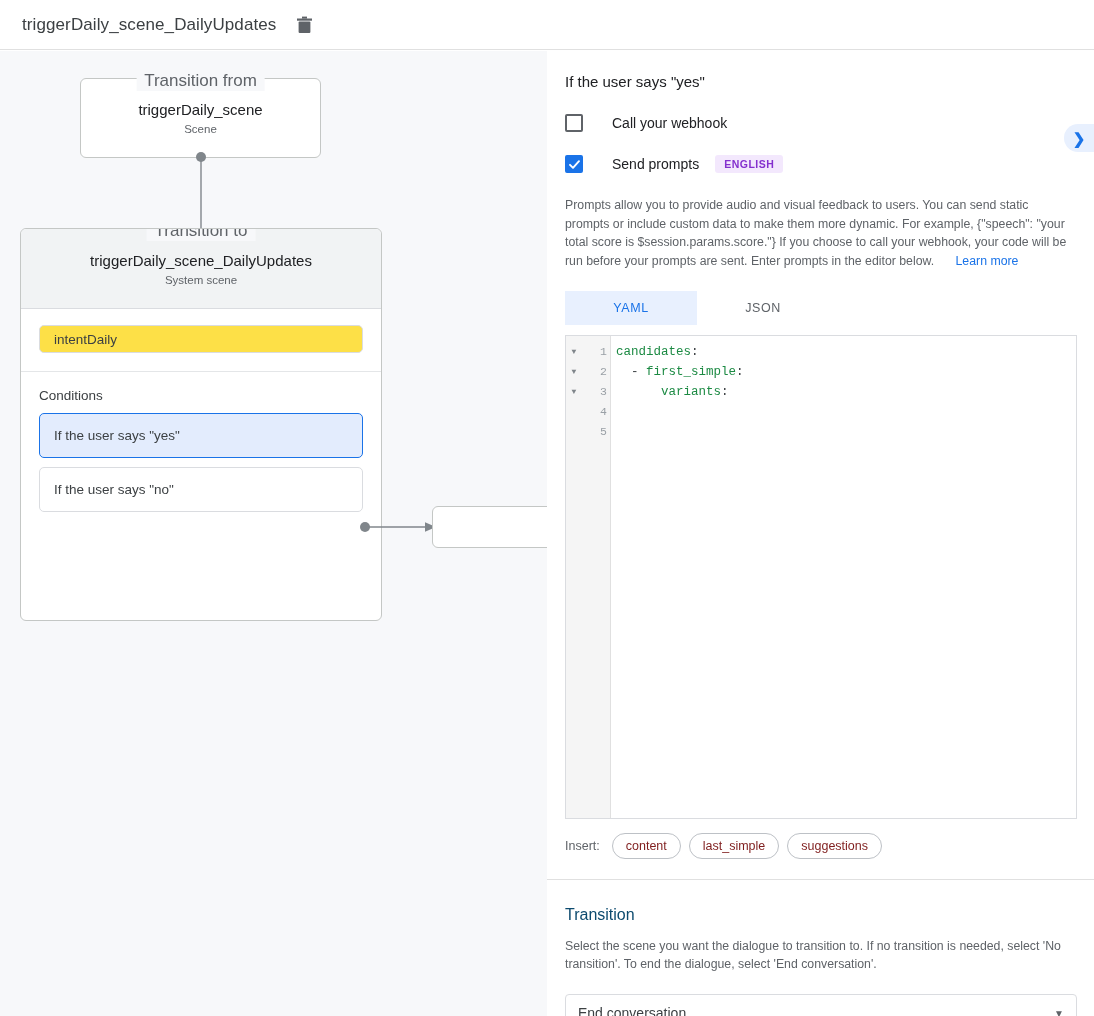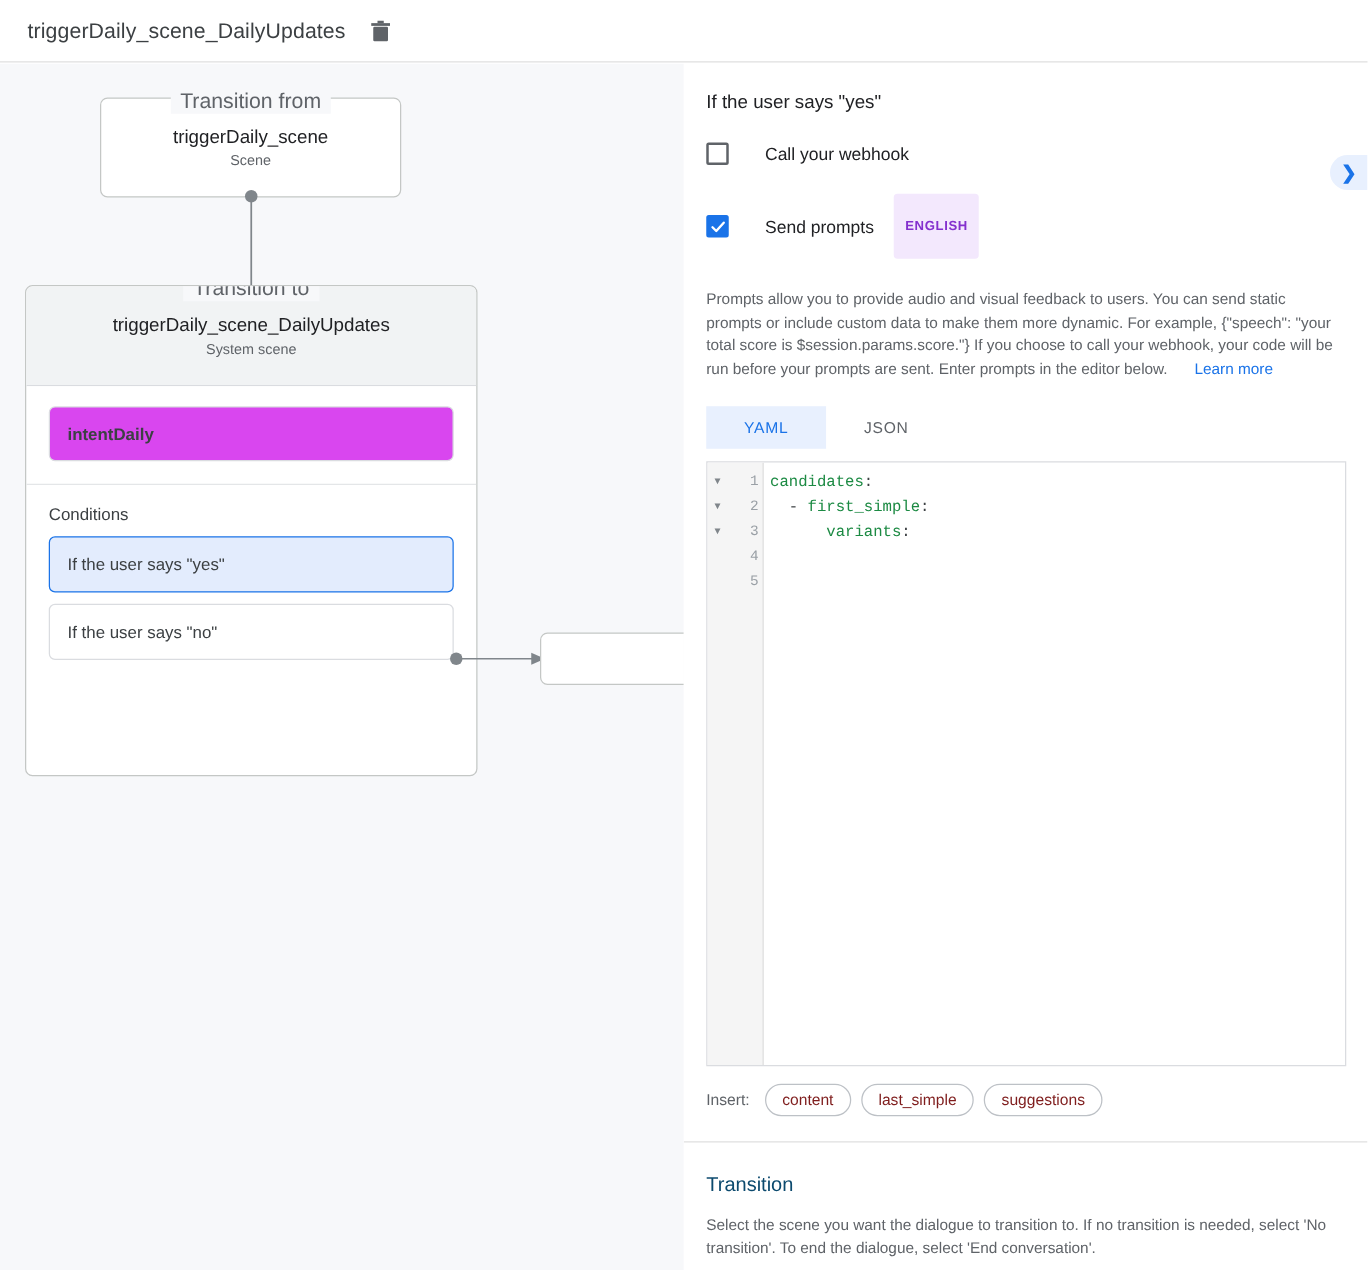--- a/index.html
+++ b/index.html
@@ -97,25 +97,24 @@
     border-bottom: 1px solid #dadce0;
     display: flex; flex-direction: column;
     align-items: center; justify-content: center;
     border-radius: 5px 5px 0 0;
   }
   .section { padding: 16px 18px 18px 18px; }
   .section + .section { border-top: 1px solid #e4e6e8; }
   .section-label { font-size: 13.5px; color: #3c4043; margin-bottom: 10px; }
 
   .intent-box {
-    height: 44px; border: 1px solid #dadce0; border-radius: 5px;
+    height: 28px; border: 1px solid #dadce0; border-radius: 5px;
     display: flex; align-items: center; padding: 0 14px;
-    font-size: 13.5px; color: #3c4043; background: #d946ef;
+    font-size: 13.5px; color: #3c4043; background: #fde047;
     cursor: pointer;
-    font-weight: bold;
   }
   .cond-box {
     height: 45px; border: 1px solid #dadce0; border-radius: 5px;
     display: flex; align-items: center; padding: 0 14px;
     font-size: 13.5px; color: #3c4043; background: #fff;
     margin-bottom: 9px; cursor: pointer;
   }
   .cond-box.selected {
     background: #e3ecfd; border: 1.5px solid #1a73e8;
   }
@@ -160,33 +159,33 @@
   .cbox.checked {
     background: #1a73e8; border-color: #1a73e8;
     display: flex; align-items: center; justify-content: center;
   }
   .cbox.checked svg { display: block; }
   .check-label { margin-left: 29px; font-size: 14px; color: #202124; font-weight: 400; }
   .badge {
     margin-left: 16px;
     background: #f3e8fd; color: #8430ce;
     font-size: 10.5px; letter-spacing: .5px;
-    padding: 20px 9px; border-radius: 3px; font-weight: 600;
+    padding: 3px 9px; border-radius: 3px; font-weight: 600;
   }
 
   .desc {
     font-size: 12.3px; line-height: 1.52; color: #5f6368;
     margin-bottom: 20px; max-width: 516px;
   }
   .desc a { color: #1a73e8; text-decoration: none; padding-left: 18px; }
 
   
   .tabs { display: flex; margin-bottom: 0; }
   .tab {
-    width: 96px; height: 34px;
+    width: 132px; height: 34px;
     display: flex; align-items: center; justify-content: center;
     font-size: 12.5px; letter-spacing: .6px; cursor: pointer;
     color: #5f6368; background: #ffffff;
   }
   .tab.active { background: #e8f0fe; color: #1a73e8; }
 
   
   .editor {
     margin-top: 10px;
     width: 512px; height: 484px;

